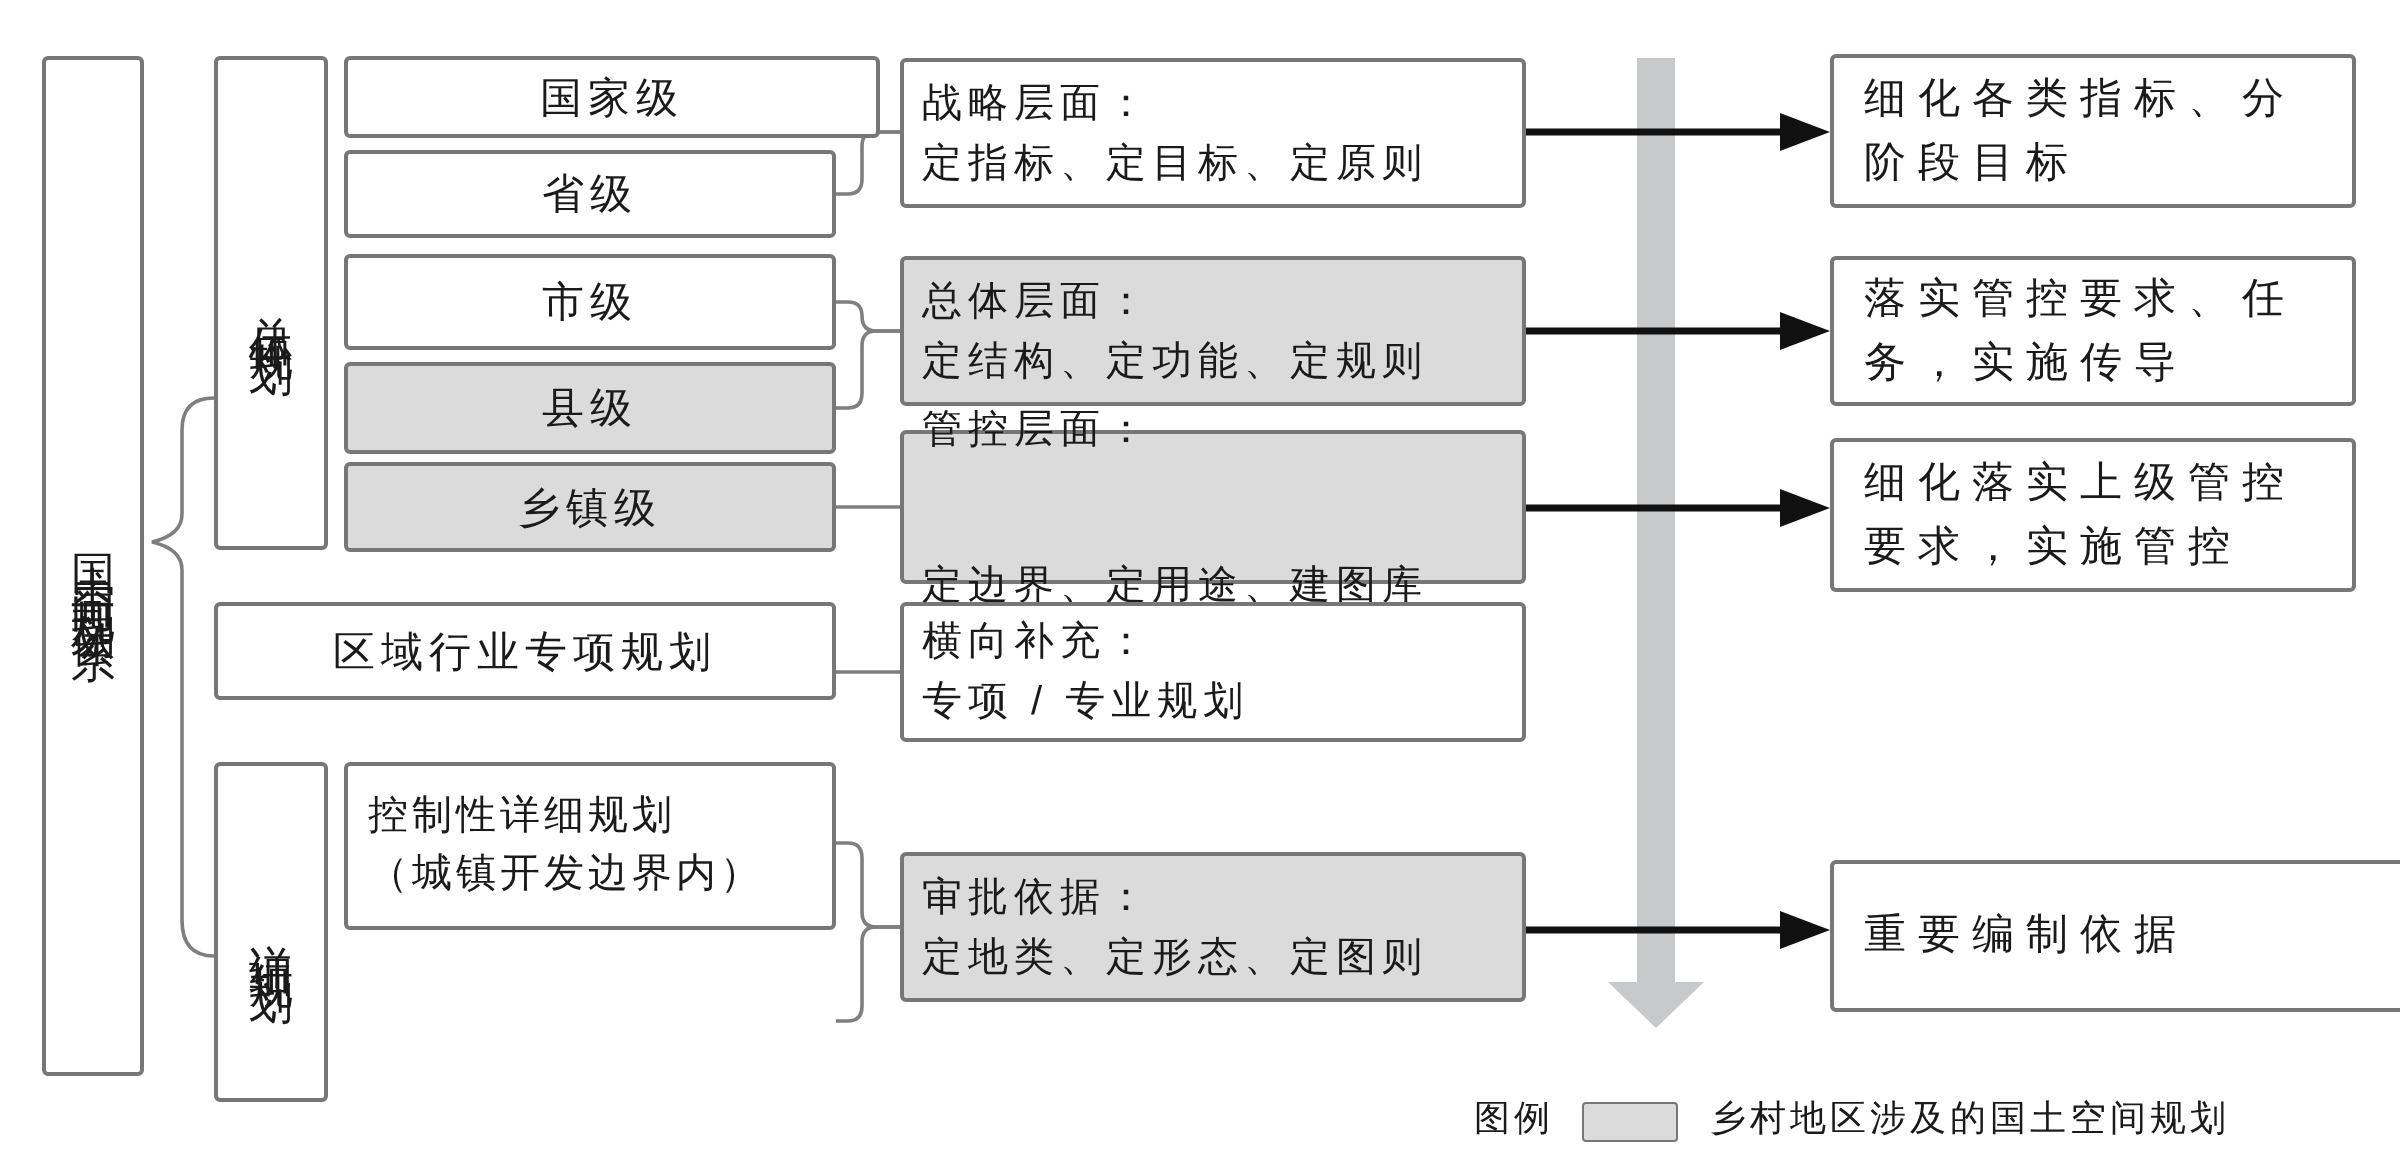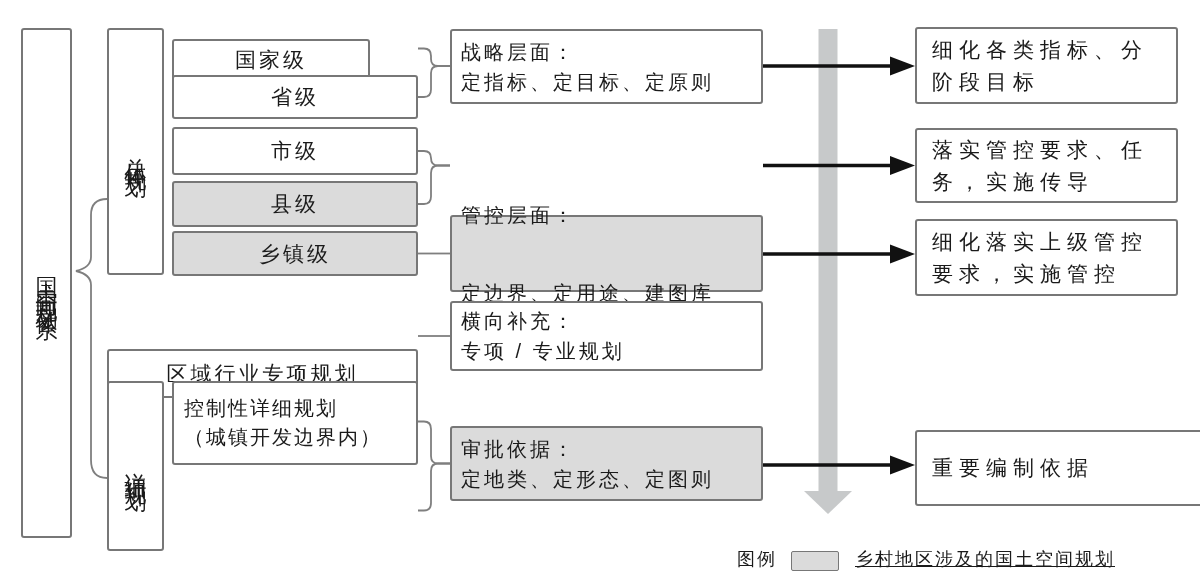--- a/index.html
+++ b/index.html
@@ -31,21 +31,21 @@
     flex-direction:column;align-items:flex-start;justify-content:center;
     padding:2px 4px 2px 10px;font-size:20px;line-height:29px;letter-spacing:2px;
   }
   .svglayer{position:absolute;left:0;top:0;width:1200px;height:580px;}
   .legendrow{position:absolute;left:737px;top:547px;height:24px;display:flex;align-items:flex-end;}
   .legendlabel{font-size:18px;letter-spacing:2px;}
   .legendswatch{
     box-sizing:border-box;width:48px;height:20px;background:#dbdbdb;
     border:1.5px solid #777777;border-radius:2px;margin-left:14px;margin-right:16px;
   }
-  .legendtext{font-size:18px;letter-spacing:2px;text-decoration:underline;}
+  .legendtext{font-size:18px;letter-spacing:2px;}
 </style>
 </head>
 <body>
 
 <div id="canvas">
 
   <svg class="svglayer" viewBox="0 0 1200 580">
 
     <g>
       <rect x="818.5" y="29" width="19" height="462" fill="#c7c9ca"></rect>
@@ -86,29 +86,29 @@
   </svg>
 
   <div class="box" style="left:21px;top:28px;width:51px;height:510px;">
     <span class="vlabel">国土空间规划体系</span>
   </div>
 
   <div class="box" style="left:107px;top:28px;width:57px;height:247px;">
     <span class="vlabel">总体规划</span>
   </div>
 
-  <div class="box hcenter" style="left:107px;top:301px;width:311px;height:49px;margin-top:48px;">
+  <div class="box hcenter" style="left:107px;top:301px;width:311px;height:49px;">
     <span>区域行业专项规划</span>
   </div>
 
   <div class="box" style="left:107px;top:381px;width:57px;height:170px;">
     <span class="vlabel">详细规划</span>
   </div>
 
-  <div class="box hcenter" style="left:172px;top:39px;width:198px;height:41px;">
+  <div class="box hcenter" style="left:172px;top:28px;width:268px;height:41px;">
     <span>国家级</span>
   </div>
   <div class="box hcenter" style="left:172px;top:75px;width:246px;height:44px;">
     <span>省级</span>
   </div>
   <div class="box hcenter" style="left:172px;top:127px;width:246px;height:48px;">
     <span>市级</span>
   </div>
   <div class="box hcenter rural" style="left:172px;top:231px;width:246px;height:45px;">
     <span>乡镇级</span>
@@ -118,20 +118,24 @@
   </div>
 
   <div class="box detailbox" style="left:172px;top:381px;width:246px;height:84px;">
     <span class="ln">控制性详细规划</span>
     <span class="ln">（城镇开发边界内）</span>
   </div>
 
   <div class="box aspect" style="left:450px;top:29px;width:313px;height:75px;">
     <span class="ln">战略层面：</span>
     <span class="ln">定指标、定目标、定原则</span>
+  </div>
+  <div class="box aspect rural" style="left:450px;top:128px;width:313px;height:75px;">
+    <span class="ln">总体层面：</span>
+    <span class="ln">定结构、定功能、定规则</span>
   </div>
   <div class="box aspect rural" style="left:450px;top:215px;width:313px;height:77px;gap:48px;">
     <span class="ln">管控层面：</span>
     <span class="ln">定边界、定用途、建图库</span>
   </div>
   <div class="box aspect rural" style="left:450px;top:426px;width:313px;height:75px;">
     <span class="ln">审批依据：</span>
     <span class="ln">定地类、定形态、定图则</span>
   </div>
   <div class="box aspect" style="left:450px;top:301px;width:313px;height:70px;">

